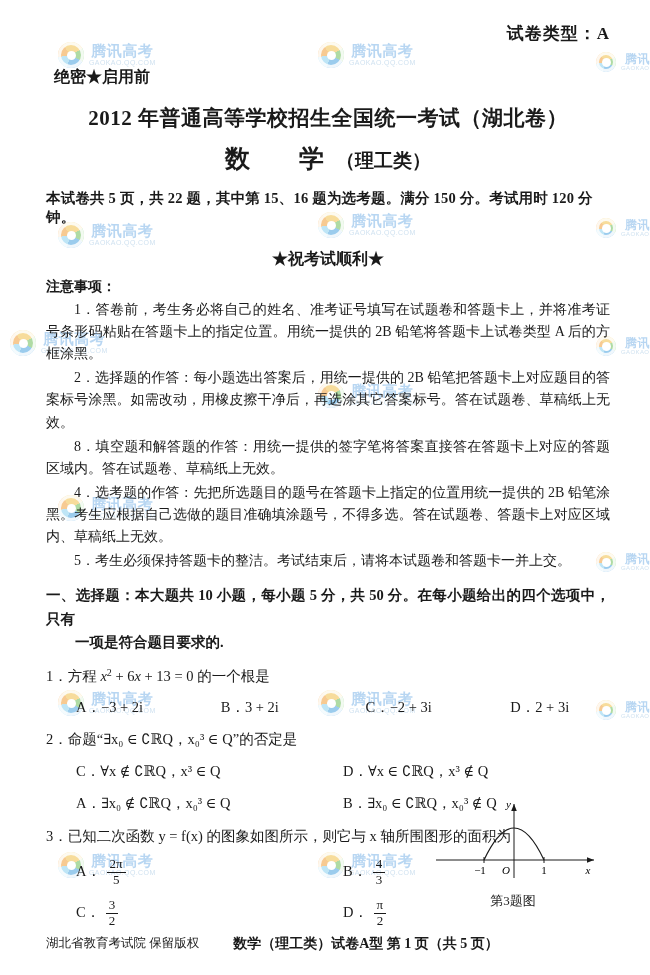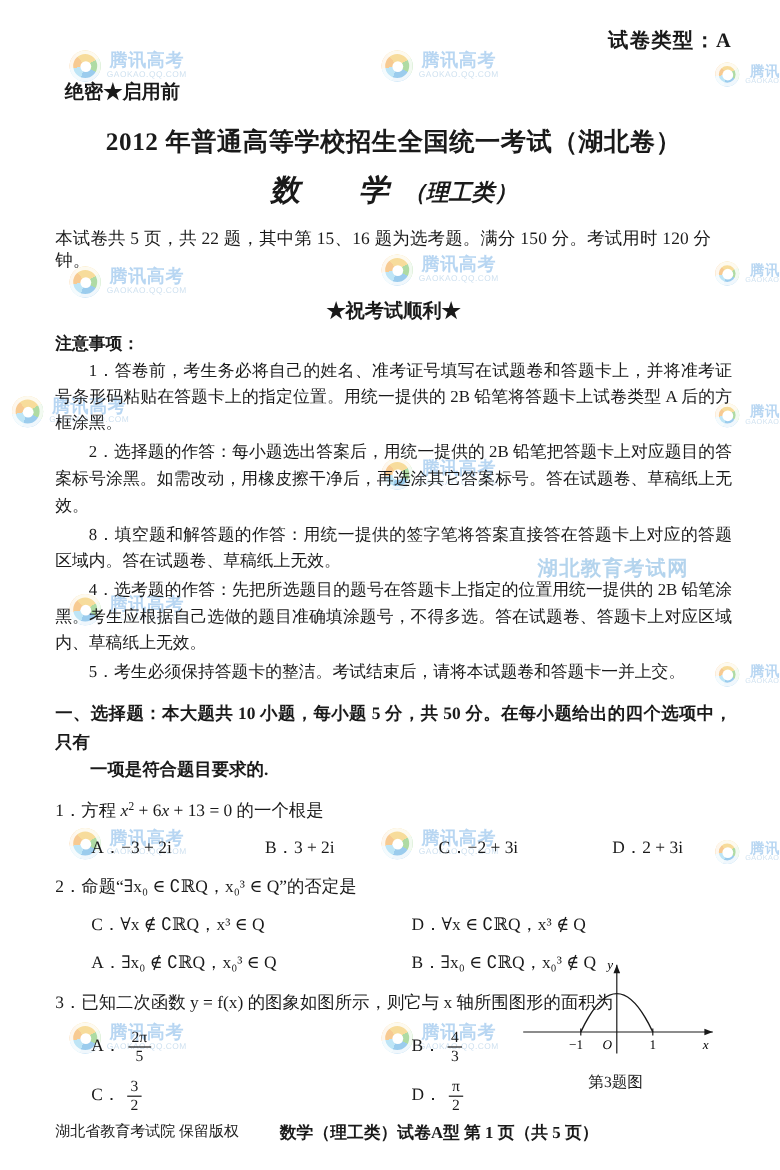--- a/index.html
+++ b/index.html
@@ -107,28 +107,27 @@
     font-size: 21px;
     font-weight: bold;
     letter-spacing: 0.5px;
     margin-bottom: 10px;
   }
   .subject {
     text-align: center;
     font-size: 25px;
     font-weight: bold;
     margin-bottom: 14px;
-    font-style: italic;
   }
   .subject .sp { letter-spacing: 12px; }
   .subject .cat { font-size: 19px; }
 
   .exam-info {
     font-size: 14.5px;
-    font-weight: normal;
+    font-weight: bold;
     margin: 6px 0 22px 0;
     letter-spacing: 0.2px;
   }
   .wish {
     text-align: center;
     font-size: 16px;
     font-weight: bold;
     margin: 6px 0 8px 0;
   }
   .notice-head {
@@ -331,21 +330,20 @@
     </div>
   </div>
   <div class="wm" style="left:318px; top:852px;">
     <div class="disc"></div>
     <div class="wtext">
       <div class="wtop">腾讯高考</div>
       <div class="wsub">GAOKAO.QQ.COM</div>
     </div>
   </div>
 
-  <div class="wm-edu" style="left:448px; top:462px;">湖北教育考试网</div>
 
   <div class="content">
 
     <div class="paper-type">试卷类型：A</div>
 
     <div class="secret">绝密★启用前</div>
 
     <div class="title">2012 年普通高等学校招生全国统一考试（湖北卷）</div>
 
     <div class="subject">

